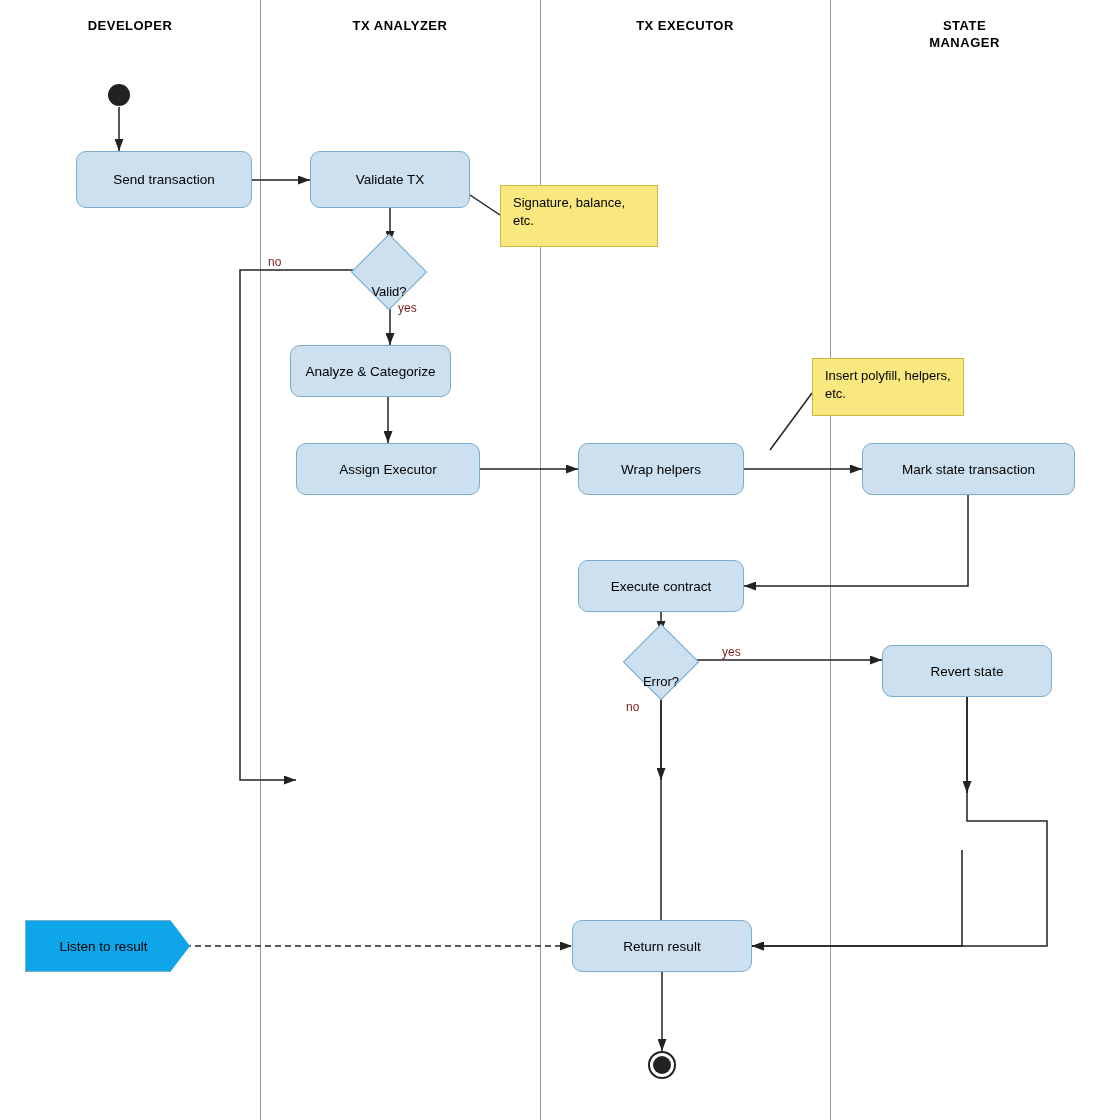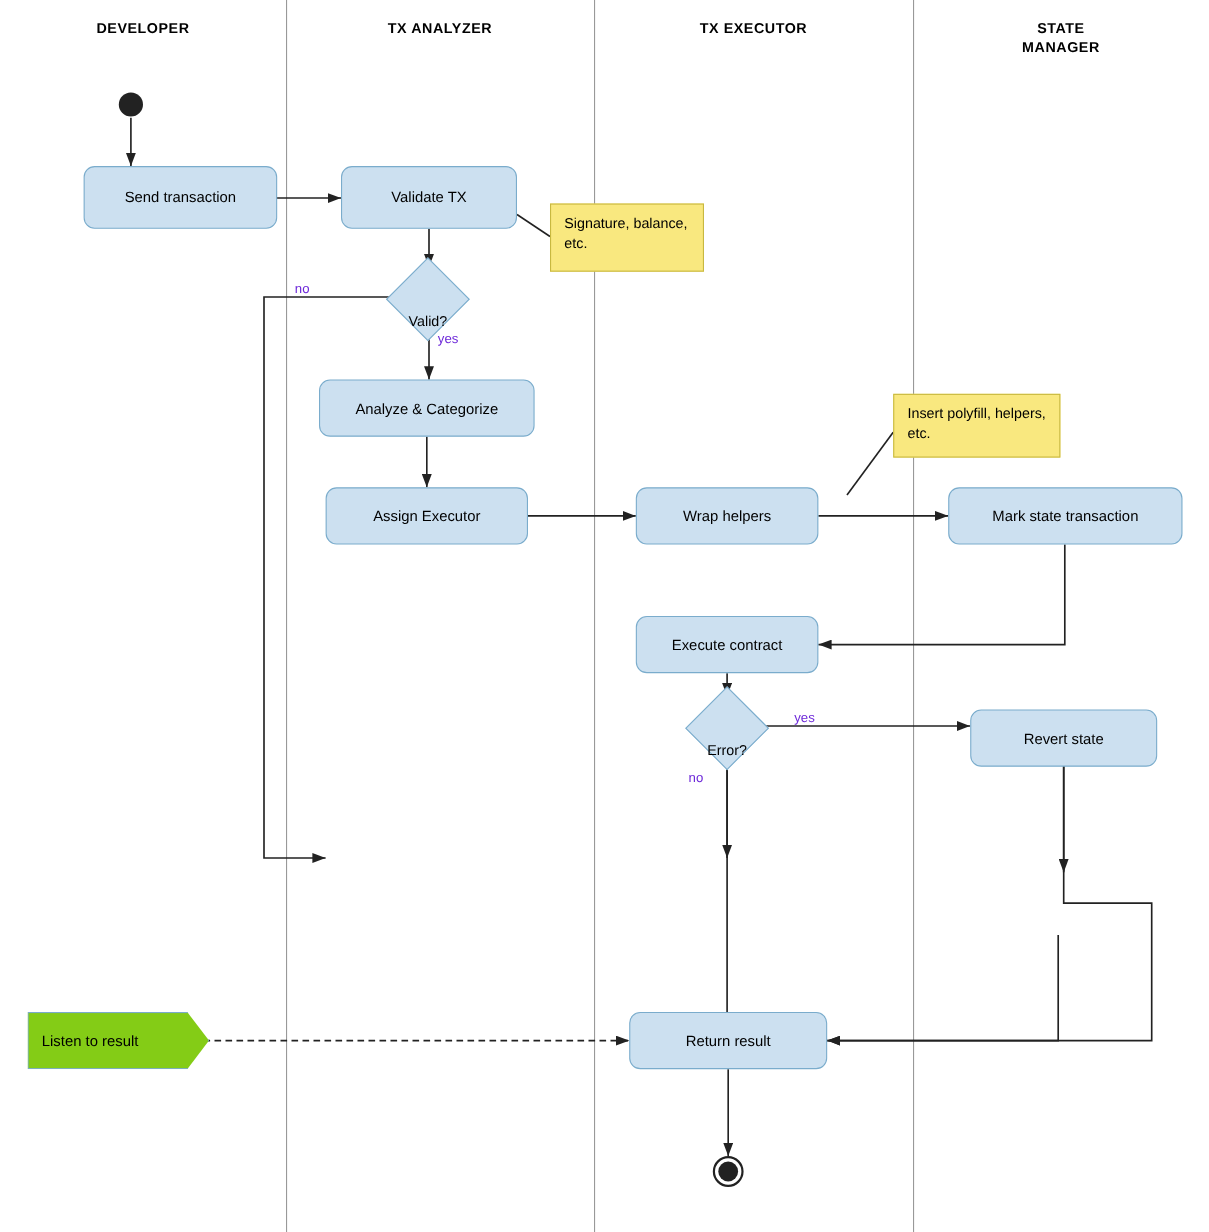--- a/index.html
+++ b/index.html
@@ -125,31 +125,31 @@
       stroke: #222;
       stroke-width: 1.5;
       fill: none;
     }
     svg.arrows .dashed {
       stroke-dasharray: 6,4;
     }
     .arrow-label {
       position: absolute;
       font-size: 12px;
-      color: #6d28d9;
+      color: #7f1d1d;
     }
 
     
     .chevron-box {
       position: absolute;
-      background: #84cc16;
+      background: #0ea5e9;
       border: 1.5px solid #7aaccc;
       display: flex;
       align-items: center;
-      justify-content: flex-start;
+      justify-content: center;
       font-size: 13.5px;
       clip-path: polygon(0% 0%, 88% 0%, 100% 50%, 88% 100%, 0% 100%);
       padding: 8px 20px 8px 12px;
     }
   </style>
 </head>
 <body>
 
 <div id="diagram">
 
@@ -226,31 +226,31 @@
   <div class="start-circle" style="left:108px; top:84px;"></div>
 
   <div class="box" style="left:31px; top:151px; width:176px; height:57px;margin-left:45px;">
     <span>Send transaction</span>
   </div>
 
   <div class="box" style="left:310px; top:151px; width:160px; height:57px;">
     <span>Validate TX</span>
   </div>
 
-  <div class="note" style="left:500px; top:185px; width:140px; height:62px;">
+  <div class="note" style="left:500px; top:185px; width:158px; height:62px;">
     <span>Signature, balance,
 etc.</span>
   </div>
 
   <div class="diamond-wrap" style="left:361px; top:243px; width:56px; height:56px;">
     <div class="diamond"></div>
     <span class="diamond-label">Valid?</span>
   </div>
 
-  <div class="box" style="left:290px; top:345px; width:196px; height:52px;">
+  <div class="box" style="left:290px; top:345px; width:161px; height:52px;">
     <span>Analyze &amp; Categorize</span>
   </div>
 
   <div class="box" style="left:296px; top:443px; width:184px; height:52px;">
     <span>Assign Executor</span>
   </div>
 
   <div class="note" style="left:812px; top:358px; width:152px; height:58px;">
     <span>Insert polyfill,
 helpers, etc.</span>

